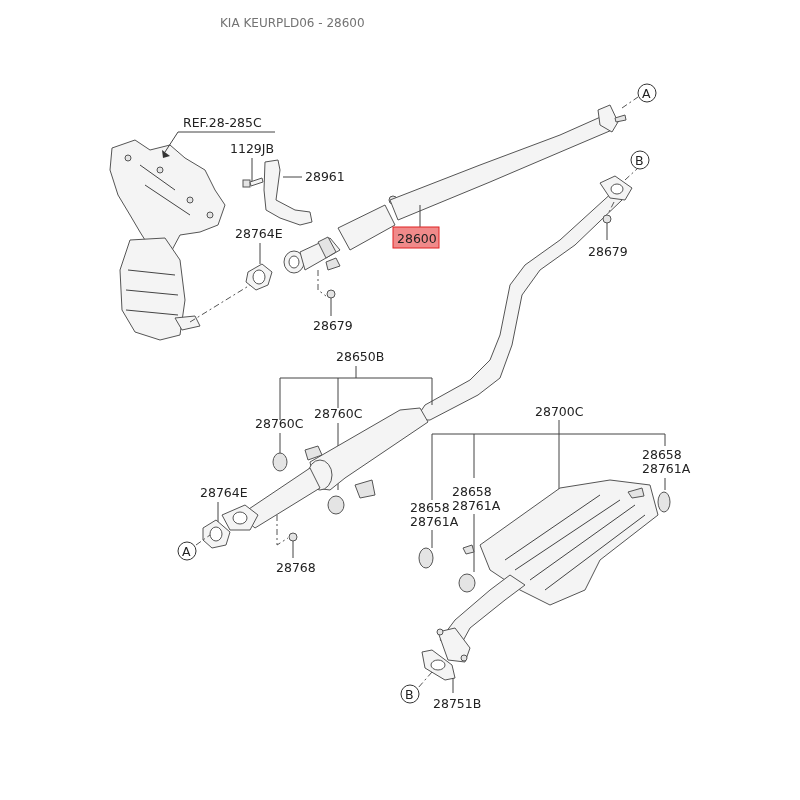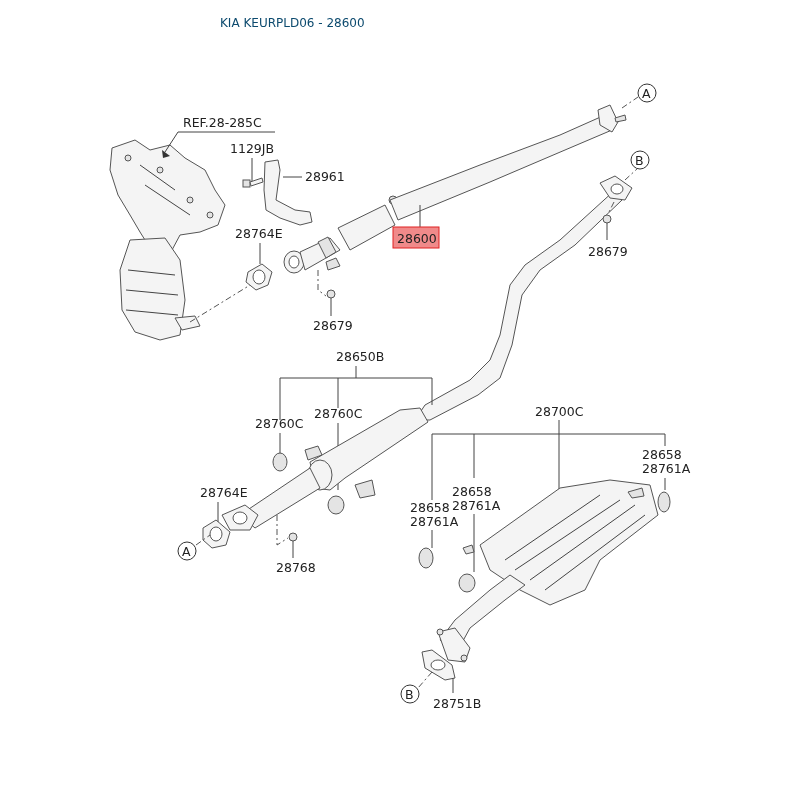--- a/index.html
+++ b/index.html
@@ -1,17 +1,17 @@
 <!DOCTYPE html>
 <html><head>
 <meta charset="utf-8">
 <style>
   html, body { margin:0; padding:0; background:#ffffff; }
   body { width:800px; height:800px; position:relative; overflow:hidden; font-family:"DejaVu Sans", sans-serif; }
-  #title { position:absolute; left:220px; top:16px; font-size:12px; color:#0c4a6e; font-family:"DejaVu Sans", sans-serif; }
+  #title { position:absolute; left:220px; top:16px; font-size:12px; color:#737373; font-family:"DejaVu Sans", sans-serif; }
   svg { position:absolute; left:0; top:0; }
   .lbl { font-family:"DejaVu Sans", sans-serif; font-size:12.5px; fill:#222222; }
   .part { fill:#f4f4f4; stroke:#555555; stroke-width:1; }
   .partd { fill:#e4e4e4; stroke:#555555; stroke-width:1; }
   .leader { stroke:#444444; stroke-width:1; fill:none; }
   .dash { stroke:#555555; stroke-width:1; fill:none; stroke-dasharray:6 3 2 3; }
   .circ { fill:#ffffff; stroke:#333333; stroke-width:1; }
   .hl { fill:#f08a8a; stroke:#e02020; stroke-width:1; }
 </style>
 </head>

